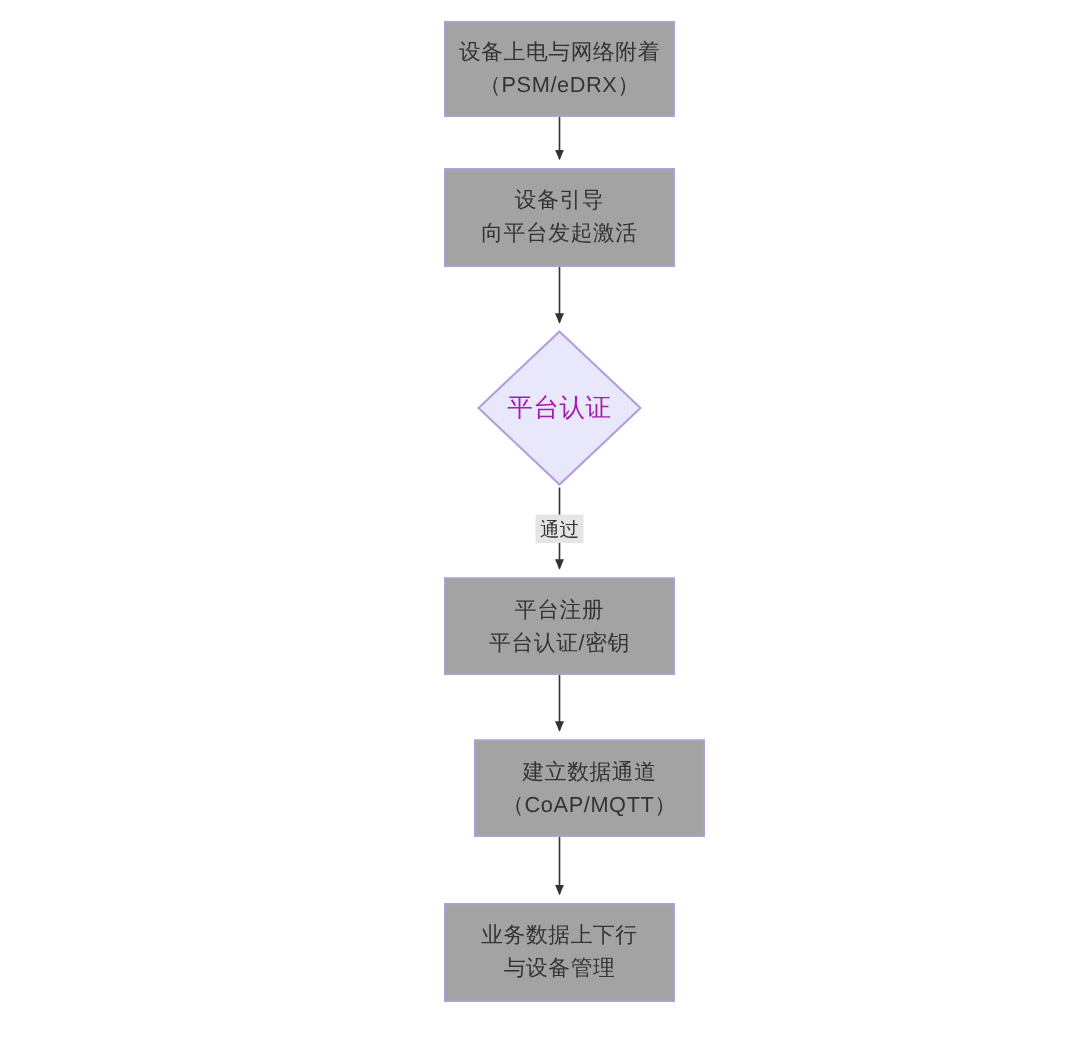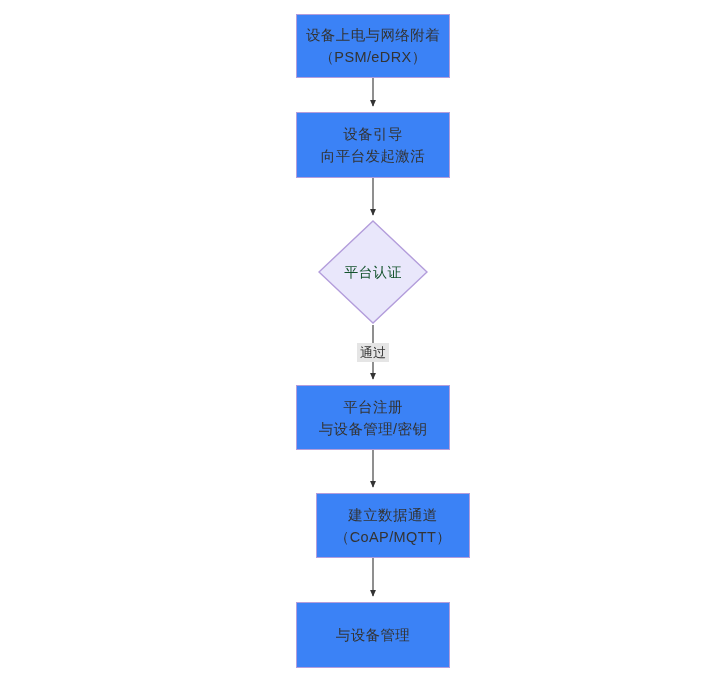--- a/index.html
+++ b/index.html
@@ -19,21 +19,21 @@
     position: absolute;
     left: 0;
     top: 0;
     width: 726px;
     height: 700px;
   }
 
   .node {
     position: absolute;
     box-sizing: border-box;
-    background: #3b82f6;
+    background: #a3a3a3;
     border: 1.4px solid #b39ddb;
     display: flex;
     flex-direction: column;
     align-items: center;
     justify-content: center;
     color: #333333;
     font-size: 14.5px;
     line-height: 22px;
     text-align: center;
     letter-spacing: 0.4px;
@@ -60,22 +60,22 @@
   }
   .diamond-label {
     position: absolute;
     left: 0;
     top: 0;
     width: 100%;
     height: 100%;
     display: flex;
     align-items: center;
     justify-content: center;
-    color: #14532d;
-    font-size: 14px;
+    color: #a21caf;
+    font-size: 17px;
     line-height: 22px;
     letter-spacing: 0.4px;
     white-space: nowrap;
     pointer-events: none;
   }
 
   .edge-label {
     position: absolute;
     background: #e5e5e5;
     color: #333333;
@@ -120,23 +120,24 @@
   <svg class="diamond-shape" viewBox="0 0 110 104" preserveAspectRatio="none">
     <polygon points="55,1 109,52 55,103 1,52" fill="#e9e7fb" stroke="#b39ddb" stroke-width="1.4"></polygon>
   </svg>
   <div class="diamond-label">平台认证</div>
 </div>
 
 <div class="edge-label" style="left:357px; top:343px;">通过</div>
 
 <div class="node" style="left:296px; top:385px; width:154px; height:65px;">
   <span class="line1">平台注册</span>
-  <span class="line2">与设备管理/密钥</span>
+  <span class="line2">平台认证/密钥</span>
 </div>
 
 <div class="node" style="left:296px; top:493px; width:154px; height:65px;margin-left:20px;">
   <span class="line1">建立数据通道</span>
   <span class="line2">（CoAP/MQTT）</span>
 </div>
 
 <div class="node" style="left:296px; top:602px; width:154px; height:66px;">
+  <span class="line1">业务数据上下行</span>
   <span class="line2">与设备管理</span>
 </div>
 
 </body></html>

